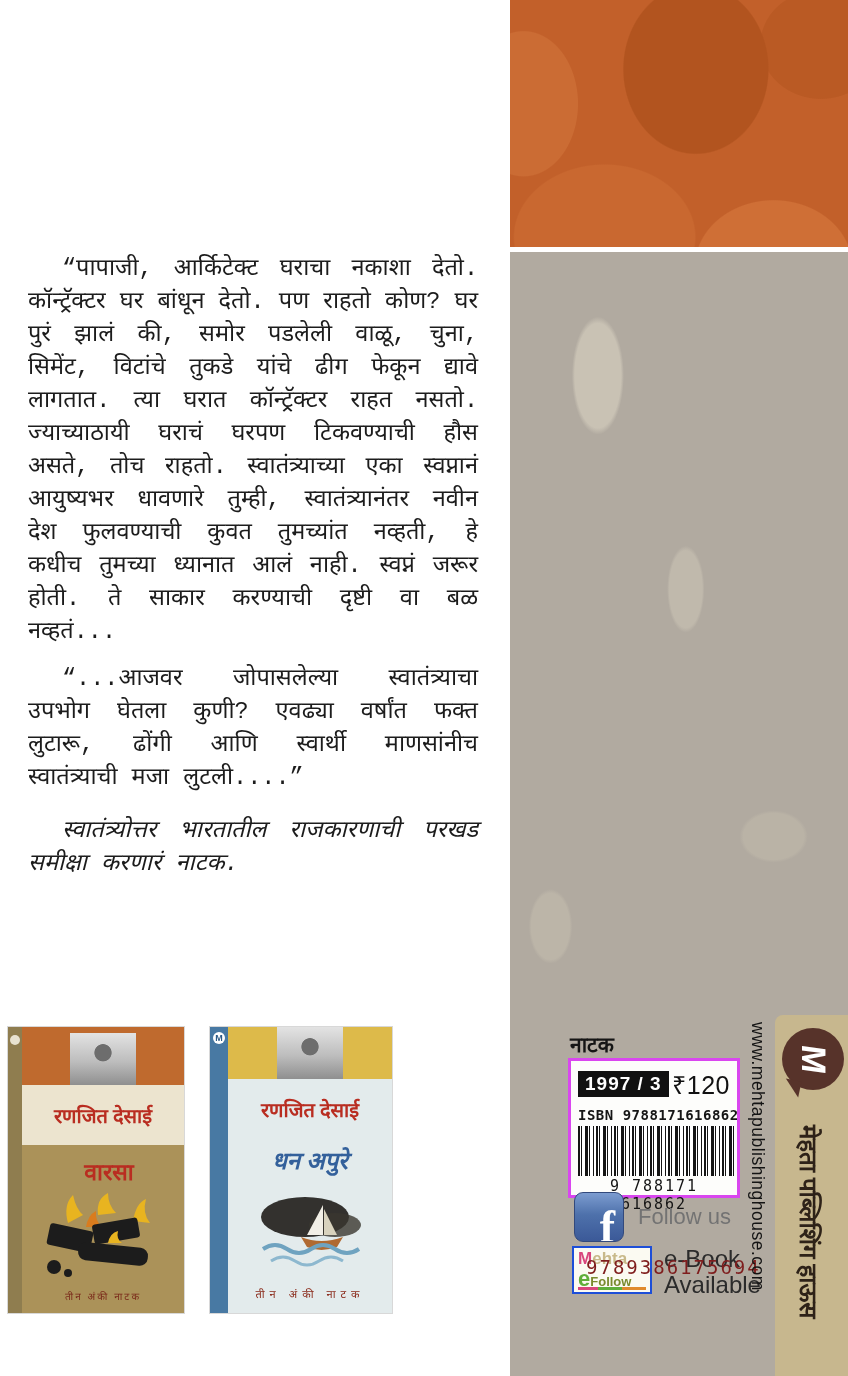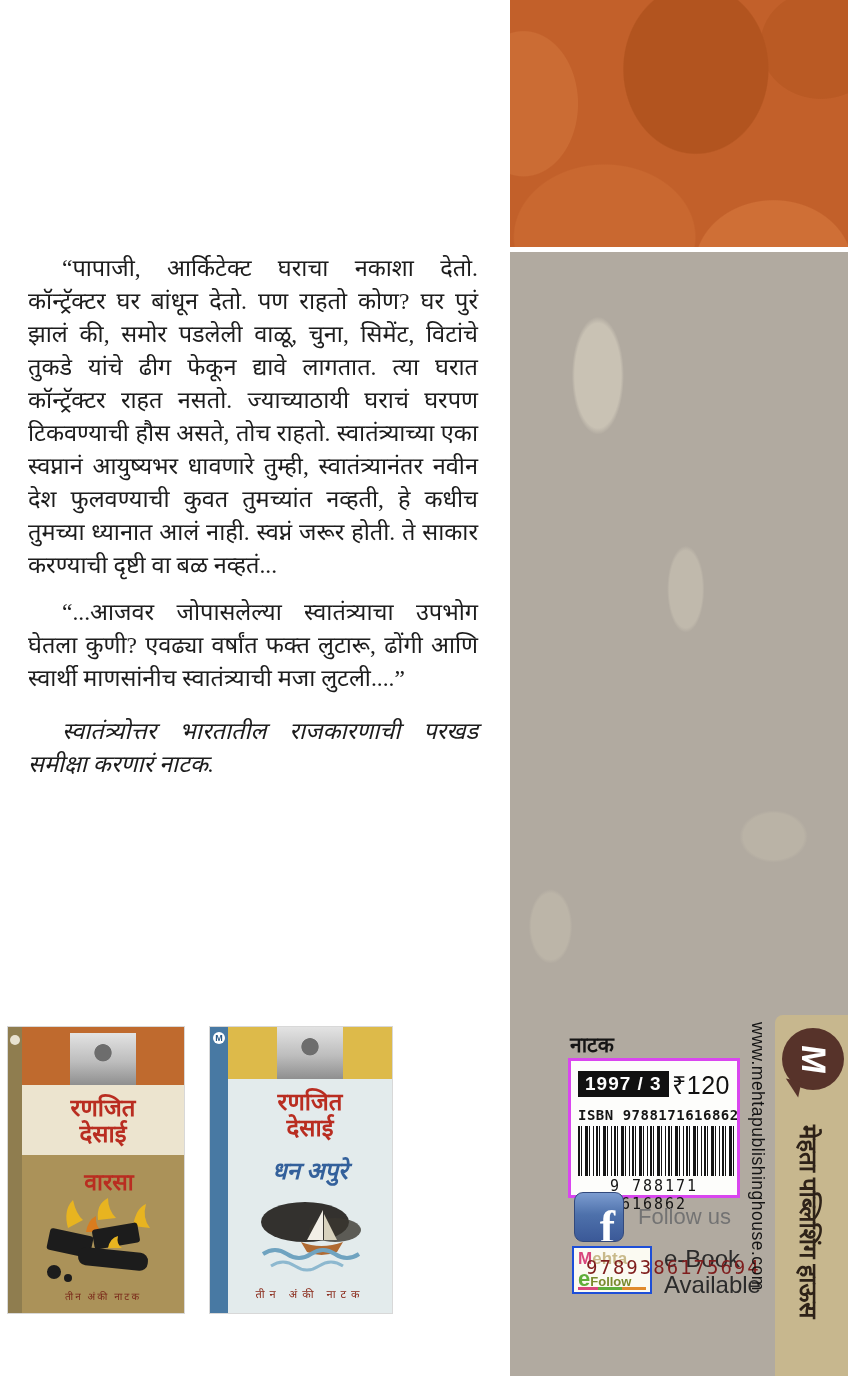--- a/index.html
+++ b/index.html
@@ -19,21 +19,21 @@
     background-color:#b1aaa0;
     background-image:
       radial-gradient(ellipse 42px 95px at 26% 11%, #c9c2b4 0 55%, transparent 62%),
       radial-gradient(ellipse 30px 70px at 52% 30%, #c0b9ac 0 55%, transparent 62%),
       radial-gradient(ellipse 55px 42px at 78% 52%, #bab3a6 0 55%, transparent 62%),
       radial-gradient(ellipse 35px 60px at 12% 60%, #bcb5a8 0 55%, transparent 62%);}
 
   
   .blurb{position:absolute;left:28px;top:252px;width:462px;color:#1c1c1c;
     font-family:"Liberation Serif",serif;font-size:23.5px;line-height:33px;text-align:justify;}
-  .blurb p{margin:0 12px 14px 0;text-indent:34px;}
+  .blurb p{margin:0 12px 14px 0;text-indent:34px;font-family:Liberation Mono, monospace;}
   .blurb p.note{font-style:italic;margin-top:20px;}
 
   
   .category-label{position:absolute;left:570px;top:1030px;font-size:21px;font-weight:bold;color:#151515;}
   .price-box{position:absolute;left:568px;top:1058px;width:172px;height:140px;background:#fdfdfb;
     border:3px solid #d946ef;box-sizing:border-box;padding:6px 7px 4px 7px;}
   .price-row{display:flex;align-items:center;justify-content:space-between;}
   .edition-chip{background:#111;color:#fff;font-weight:bold;font-size:19px;padding:2px 7px;letter-spacing:1px;}
   .price-val{color:#111;font-size:25px;letter-spacing:0.5px;}
   .isbn-line{margin-top:6px;font-family:"DejaVu Sans Mono",monospace;font-size:14px;font-weight:bold;
@@ -86,21 +86,21 @@
   .thumb1{left:8px;top:1027px;width:176px;height:286px;background:#ab9259;display:flex;}
   .t1-spine{width:14px;background:#8f7d4f;position:relative;}
   .t1-spine-dot{position:absolute;left:2px;top:8px;width:10px;height:10px;border-radius:50%;background:#e8e2d0;}
   .t1-main{flex:1;display:flex;flex-direction:column;}
   .t1-band{height:58px;background:#bf6a2e;display:flex;align-items:flex-end;justify-content:center;}
   .photo{width:66px;height:52px;
     background:radial-gradient(circle 15px at 50% 38%, #6d6d6d 0 55%, transparent 60%),
       linear-gradient(180deg,#e3e3e3 0%,#bdbdbd 55%,#8f8f8f 100%);}
   .t1-cream{background:#ece4cf;padding:6px 0 4px 0;text-align:center;}
   .author-script{color:#b92d21;font-family:"Liberation Serif",serif;font-weight:bold;
-    font-size:24px;line-height:26px;width:110px;margin:4px auto;}
+    font-size:20px;line-height:26px;width:110px;margin:12px auto;}
   .t1-title{color:#b92d21;font-family:"Liberation Serif",serif;font-weight:bold;
     font-size:23px;text-align:center;margin-top:10px;padding-left:12px;}
   .t1-art{flex:1;display:flex;align-items:center;justify-content:center;}
   .t1-tag{color:#7a2a1a;font-size:10px;text-align:center;padding-bottom:10px;letter-spacing:2px;}
 
   .thumb2{left:210px;top:1027px;width:182px;height:286px;background:#e3ebec;display:flex;}
   .t2-spine{width:18px;background:#4879a3;position:relative;}
   .t2-spine-dot{position:absolute;left:3px;top:5px;width:12px;height:12px;border-radius:50%;
     background:#fff;color:#2c5a86;font-size:9px;font-weight:bold;line-height:12px;text-align:center;}
   .t2-main{flex:1;display:flex;flex-direction:column;}

